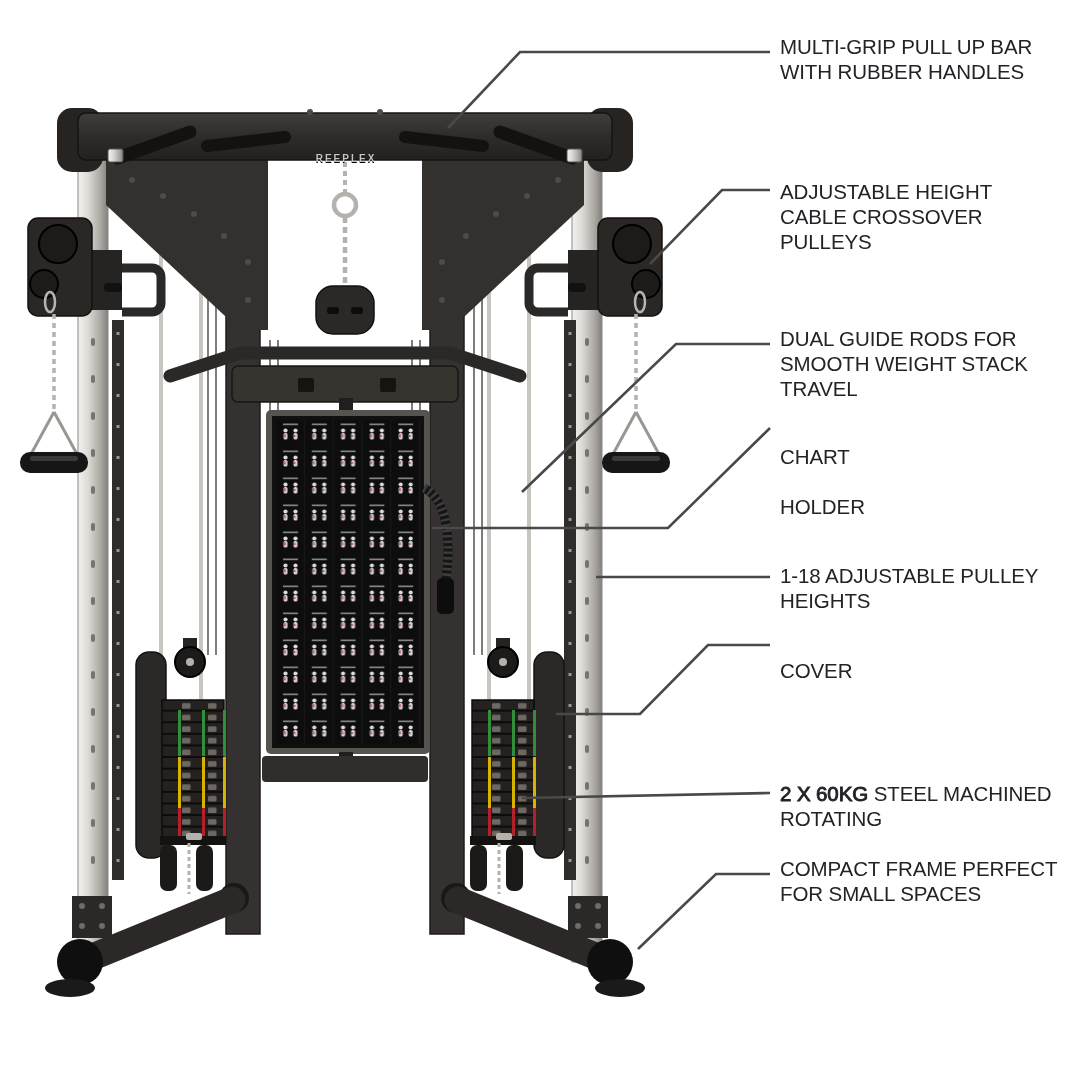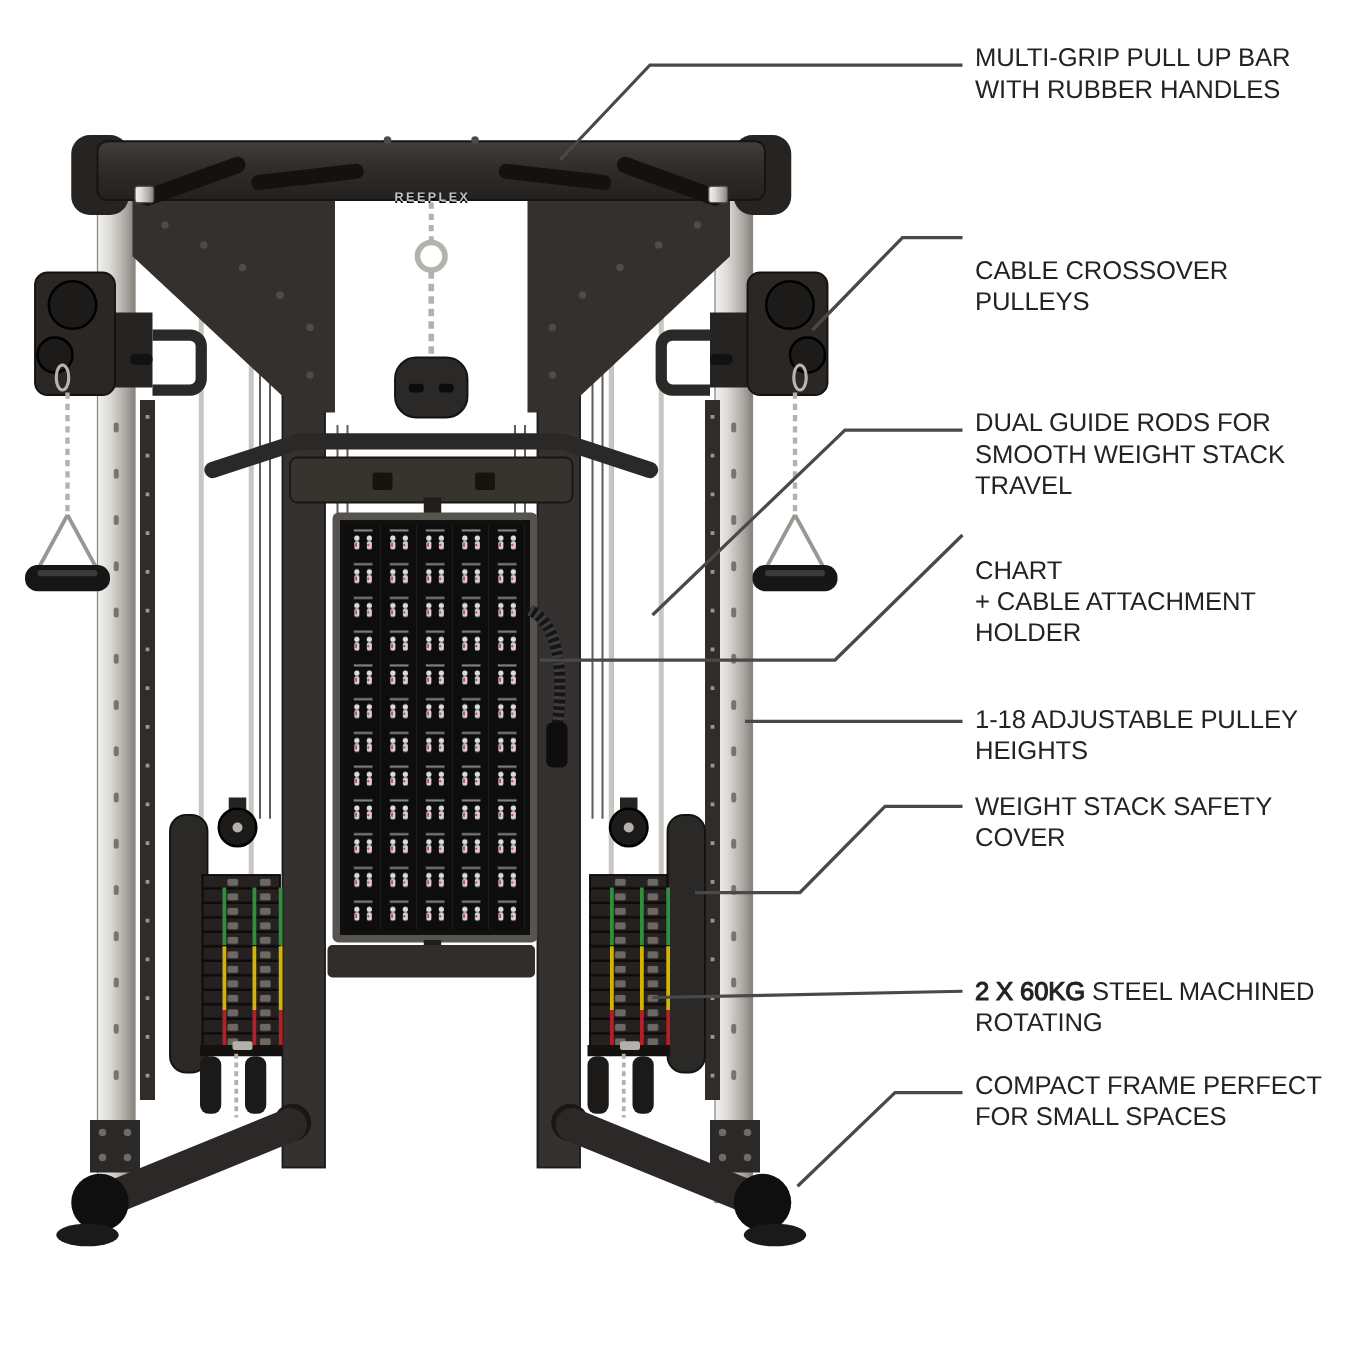--- a/index.html
+++ b/index.html
@@ -271,44 +271,44 @@
 </svg>
 
 <div class="brand-plate">REEPLEX</div>
 
 <div class="callout" style="top:34px">
   <span>MULTI-GRIP PULL UP BAR</span><br>
   <span>WITH RUBBER HANDLES</span>
 </div>
 
 <div class="callout" style="top:179px">
-  <br>
+  <span>ADJUSTABLE HEIGHT</span><br>
   <span>CABLE CROSSOVER PULLEYS</span>
 </div>
 
 <div class="callout" style="top:326px">
   <span>DUAL GUIDE RODS FOR</span><br>
   <span>SMOOTH WEIGHT STACK</span><br>
   <span>TRAVEL</span>
 </div>
 
 <div class="callout" style="top:419px">
   <br>
   <span>CHART</span><br>
-  <span>+ CABLE ATTACHMENT</span><br>
+  <br>
   <span>HOLDER</span>
 </div>
 
 <div class="callout" style="top:563px">
   <span>1-18 ADJUSTABLE PULLEY</span><br>
   <span>HEIGHTS</span>
 </div>
 
 <div class="callout" style="top:633px">
-  <span>WEIGHT STACK SAFETY</span><br>
+  <br>
   <span>COVER</span>
 </div>
 
 <div class="callout" style="top:781px">
   <span class="xbold">2 X 60KG</span><span> STEEL MACHINED</span><br>
   <span>ROTATING</span>
 </div>
 
 <div class="callout" style="top:856px">
   <span>COMPACT FRAME PERFECT</span><br>

